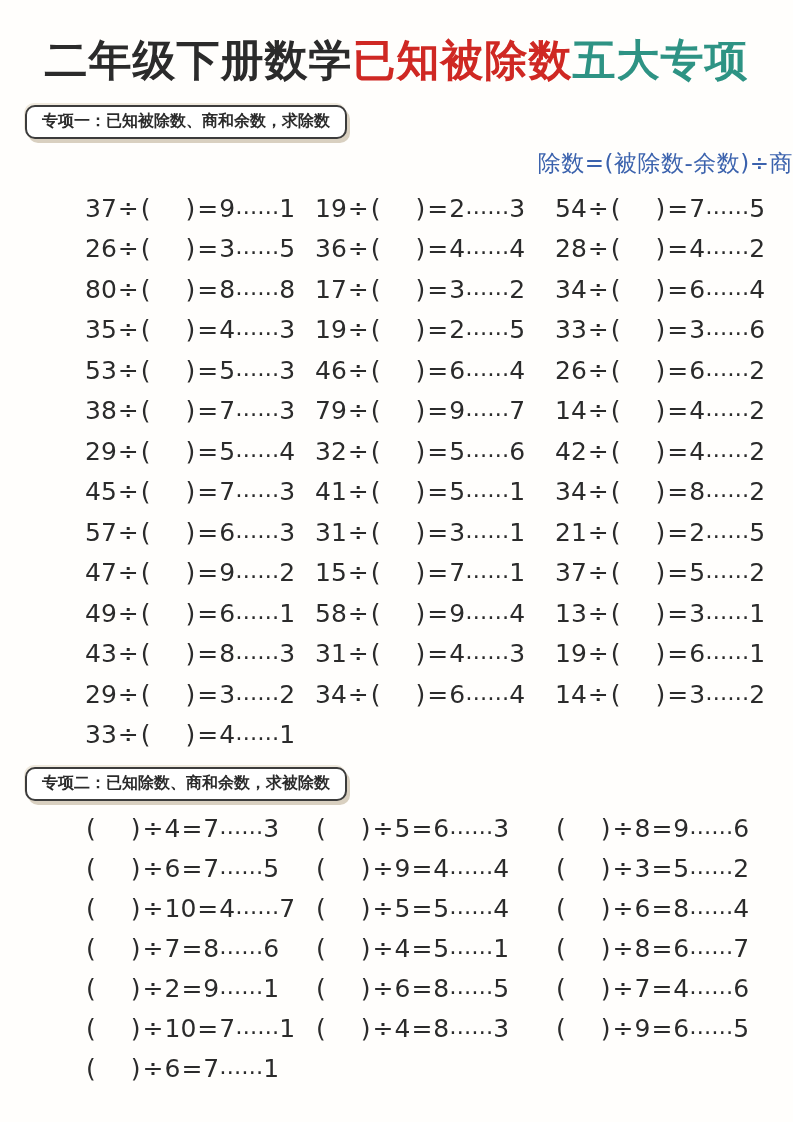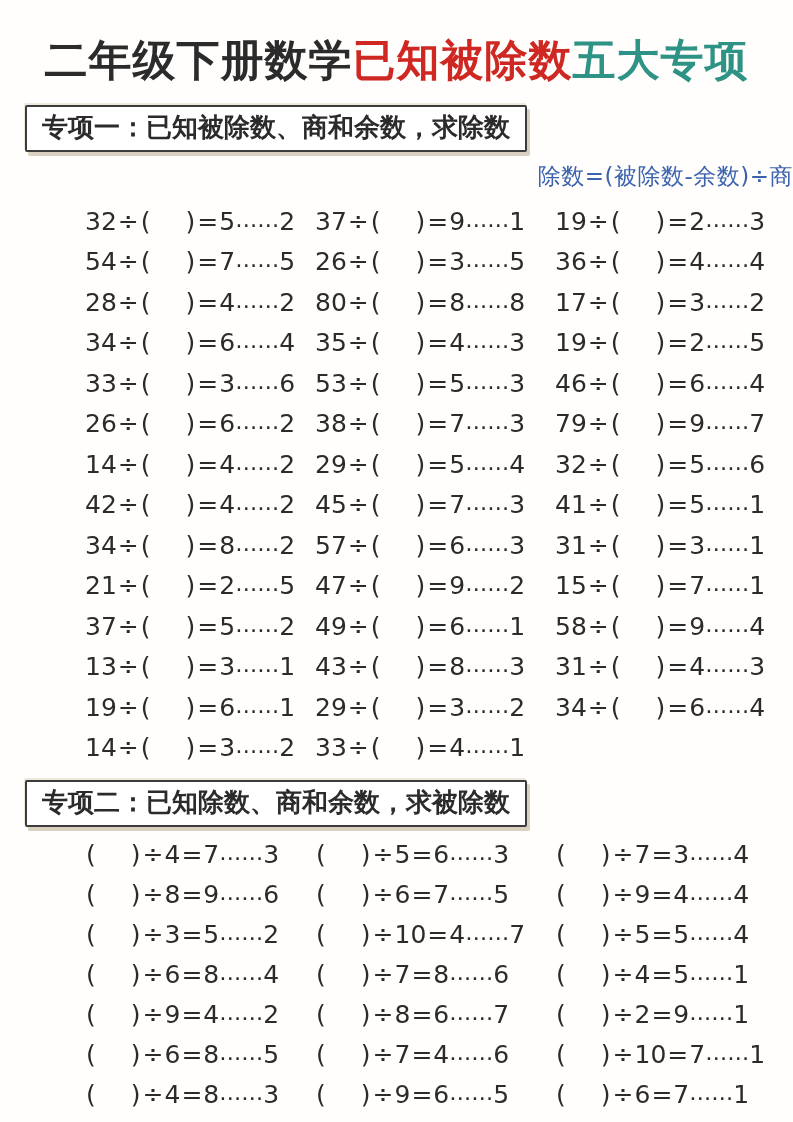--- a/index.html
+++ b/index.html
@@ -25,24 +25,24 @@
     letter-spacing: 1px;
     white-space: nowrap;
   }
   .t-red  { color: var(--title-red, #cf2823); }
   .t-teal { color: var(--title-teal, #2e9384); font-family: Liberation Mono, monospace; }
   .sec-header-wrap { margin-top: 12px; }
   .sec-header {
     display: inline-block;
     margin-left: 25px;
     border: 2px solid #3c3c3c;
-    border-radius: 2px;
+    border-radius: 10px;
     background: #ffffff;
     padding: 4px 15px 5px;
-    font-size: 26px;
+    font-size: 16px;
     font-weight: bold;
     line-height: 1.3;
     box-shadow: 3px 4px 0 #d9d0c0, -1px -2px 0 #efe9dd;
   }
   .formula {
     text-align: right;
     color: var(--formula-blue, #3b62ad);
     font-size: 23px;
     margin-top: 9px;
     font-weight: 500;
@@ -75,21 +75,20 @@
   <h1 class="title"><span>二年级下册数学</span><span class="t-red">已知被除数</span><span class="t-teal">五大专项</span></h1>
 
   <section>
     <div class="sec-header-wrap">
       <div class="sec-header">
         <span>专项一：已知被除数、商和余数，求除数</span>
       </div>
     </div>
     <div class="formula">除数=(被除数-余数)÷商</div>
     <div class="grid" id="grid1">
-        <div class="problem"><span class="num">32</span><span class="op">÷</span><span class="op">(</span><span class="blank"></span><span class="op">)</span><span class="op">=</span><span class="num">5</span><span class="dots">……</span><span class="num">2</span></div>
         <div class="problem"><span class="num">37</span><span class="op">÷</span><span class="op">(</span><span class="blank"></span><span class="op">)</span><span class="op">=</span><span class="num">9</span><span class="dots">……</span><span class="num">1</span></div>
         <div class="problem"><span class="num">19</span><span class="op">÷</span><span class="op">(</span><span class="blank"></span><span class="op">)</span><span class="op">=</span><span class="num">2</span><span class="dots">……</span><span class="num">3</span></div>
         <div class="problem"><span class="num">54</span><span class="op">÷</span><span class="op">(</span><span class="blank"></span><span class="op">)</span><span class="op">=</span><span class="num">7</span><span class="dots">……</span><span class="num">5</span></div>
         <div class="problem"><span class="num">26</span><span class="op">÷</span><span class="op">(</span><span class="blank"></span><span class="op">)</span><span class="op">=</span><span class="num">3</span><span class="dots">……</span><span class="num">5</span></div>
         <div class="problem"><span class="num">36</span><span class="op">÷</span><span class="op">(</span><span class="blank"></span><span class="op">)</span><span class="op">=</span><span class="num">4</span><span class="dots">……</span><span class="num">4</span></div>
         <div class="problem"><span class="num">28</span><span class="op">÷</span><span class="op">(</span><span class="blank"></span><span class="op">)</span><span class="op">=</span><span class="num">4</span><span class="dots">……</span><span class="num">2</span></div>
         <div class="problem"><span class="num">80</span><span class="op">÷</span><span class="op">(</span><span class="blank"></span><span class="op">)</span><span class="op">=</span><span class="num">8</span><span class="dots">……</span><span class="num">8</span></div>
         <div class="problem"><span class="num">17</span><span class="op">÷</span><span class="op">(</span><span class="blank"></span><span class="op">)</span><span class="op">=</span><span class="num">3</span><span class="dots">……</span><span class="num">2</span></div>
         <div class="problem"><span class="num">34</span><span class="op">÷</span><span class="op">(</span><span class="blank"></span><span class="op">)</span><span class="op">=</span><span class="num">6</span><span class="dots">……</span><span class="num">4</span></div>
         <div class="problem"><span class="num">35</span><span class="op">÷</span><span class="op">(</span><span class="blank"></span><span class="op">)</span><span class="op">=</span><span class="num">4</span><span class="dots">……</span><span class="num">3</span></div>
@@ -128,31 +127,29 @@
 
   <section>
     <div class="sec-header-wrap">
       <div class="sec-header">
         <span>专项二：已知除数、商和余数，求被除数</span>
       </div>
     </div>
     <div class="grid" id="grid2">
         <div class="problem"><span class="op">(</span><span class="blank"></span><span class="op">)</span><span class="op">÷</span><span class="num">4</span><span class="op">=</span><span class="num">7</span><span class="dots">……</span><span class="num">3</span></div>
         <div class="problem"><span class="op">(</span><span class="blank"></span><span class="op">)</span><span class="op">÷</span><span class="num">5</span><span class="op">=</span><span class="num">6</span><span class="dots">……</span><span class="num">3</span></div>
-        <div class="problem"><span class="op">(</span><span class="blank"></span><span class="op">)</span><span class="op">÷</span><span class="num">7</span><span class="op">=</span><span class="num">3</span><span class="dots">……</span><span class="num">4</span></div>
         <div class="problem"><span class="op">(</span><span class="blank"></span><span class="op">)</span><span class="op">÷</span><span class="num">8</span><span class="op">=</span><span class="num">9</span><span class="dots">……</span><span class="num">6</span></div>
         <div class="problem"><span class="op">(</span><span class="blank"></span><span class="op">)</span><span class="op">÷</span><span class="num">6</span><span class="op">=</span><span class="num">7</span><span class="dots">……</span><span class="num">5</span></div>
         <div class="problem"><span class="op">(</span><span class="blank"></span><span class="op">)</span><span class="op">÷</span><span class="num">9</span><span class="op">=</span><span class="num">4</span><span class="dots">……</span><span class="num">4</span></div>
         <div class="problem"><span class="op">(</span><span class="blank"></span><span class="op">)</span><span class="op">÷</span><span class="num">3</span><span class="op">=</span><span class="num">5</span><span class="dots">……</span><span class="num">2</span></div>
         <div class="problem"><span class="op">(</span><span class="blank"></span><span class="op">)</span><span class="op">÷</span><span class="num">10</span><span class="op">=</span><span class="num">4</span><span class="dots">……</span><span class="num">7</span></div>
         <div class="problem"><span class="op">(</span><span class="blank"></span><span class="op">)</span><span class="op">÷</span><span class="num">5</span><span class="op">=</span><span class="num">5</span><span class="dots">……</span><span class="num">4</span></div>
         <div class="problem"><span class="op">(</span><span class="blank"></span><span class="op">)</span><span class="op">÷</span><span class="num">6</span><span class="op">=</span><span class="num">8</span><span class="dots">……</span><span class="num">4</span></div>
         <div class="problem"><span class="op">(</span><span class="blank"></span><span class="op">)</span><span class="op">÷</span><span class="num">7</span><span class="op">=</span><span class="num">8</span><span class="dots">……</span><span class="num">6</span></div>
         <div class="problem"><span class="op">(</span><span class="blank"></span><span class="op">)</span><span class="op">÷</span><span class="num">4</span><span class="op">=</span><span class="num">5</span><span class="dots">……</span><span class="num">1</span></div>
-        <div class="problem"><span class="op">(</span><span class="blank"></span><span class="op">)</span><span class="op">÷</span><span class="num">9</span><span class="op">=</span><span class="num">4</span><span class="dots">……</span><span class="num">2</span></div>
         <div class="problem"><span class="op">(</span><span class="blank"></span><span class="op">)</span><span class="op">÷</span><span class="num">8</span><span class="op">=</span><span class="num">6</span><span class="dots">……</span><span class="num">7</span></div>
         <div class="problem"><span class="op">(</span><span class="blank"></span><span class="op">)</span><span class="op">÷</span><span class="num">2</span><span class="op">=</span><span class="num">9</span><span class="dots">……</span><span class="num">1</span></div>
         <div class="problem"><span class="op">(</span><span class="blank"></span><span class="op">)</span><span class="op">÷</span><span class="num">6</span><span class="op">=</span><span class="num">8</span><span class="dots">……</span><span class="num">5</span></div>
         <div class="problem"><span class="op">(</span><span class="blank"></span><span class="op">)</span><span class="op">÷</span><span class="num">7</span><span class="op">=</span><span class="num">4</span><span class="dots">……</span><span class="num">6</span></div>
         <div class="problem"><span class="op">(</span><span class="blank"></span><span class="op">)</span><span class="op">÷</span><span class="num">10</span><span class="op">=</span><span class="num">7</span><span class="dots">……</span><span class="num">1</span></div>
         <div class="problem"><span class="op">(</span><span class="blank"></span><span class="op">)</span><span class="op">÷</span><span class="num">4</span><span class="op">=</span><span class="num">8</span><span class="dots">……</span><span class="num">3</span></div>
         <div class="problem"><span class="op">(</span><span class="blank"></span><span class="op">)</span><span class="op">÷</span><span class="num">9</span><span class="op">=</span><span class="num">6</span><span class="dots">……</span><span class="num">5</span></div>
         <div class="problem"><span class="op">(</span><span class="blank"></span><span class="op">)</span><span class="op">÷</span><span class="num">6</span><span class="op">=</span><span class="num">7</span><span class="dots">……</span><span class="num">1</span></div>
       </div>
   </section>

